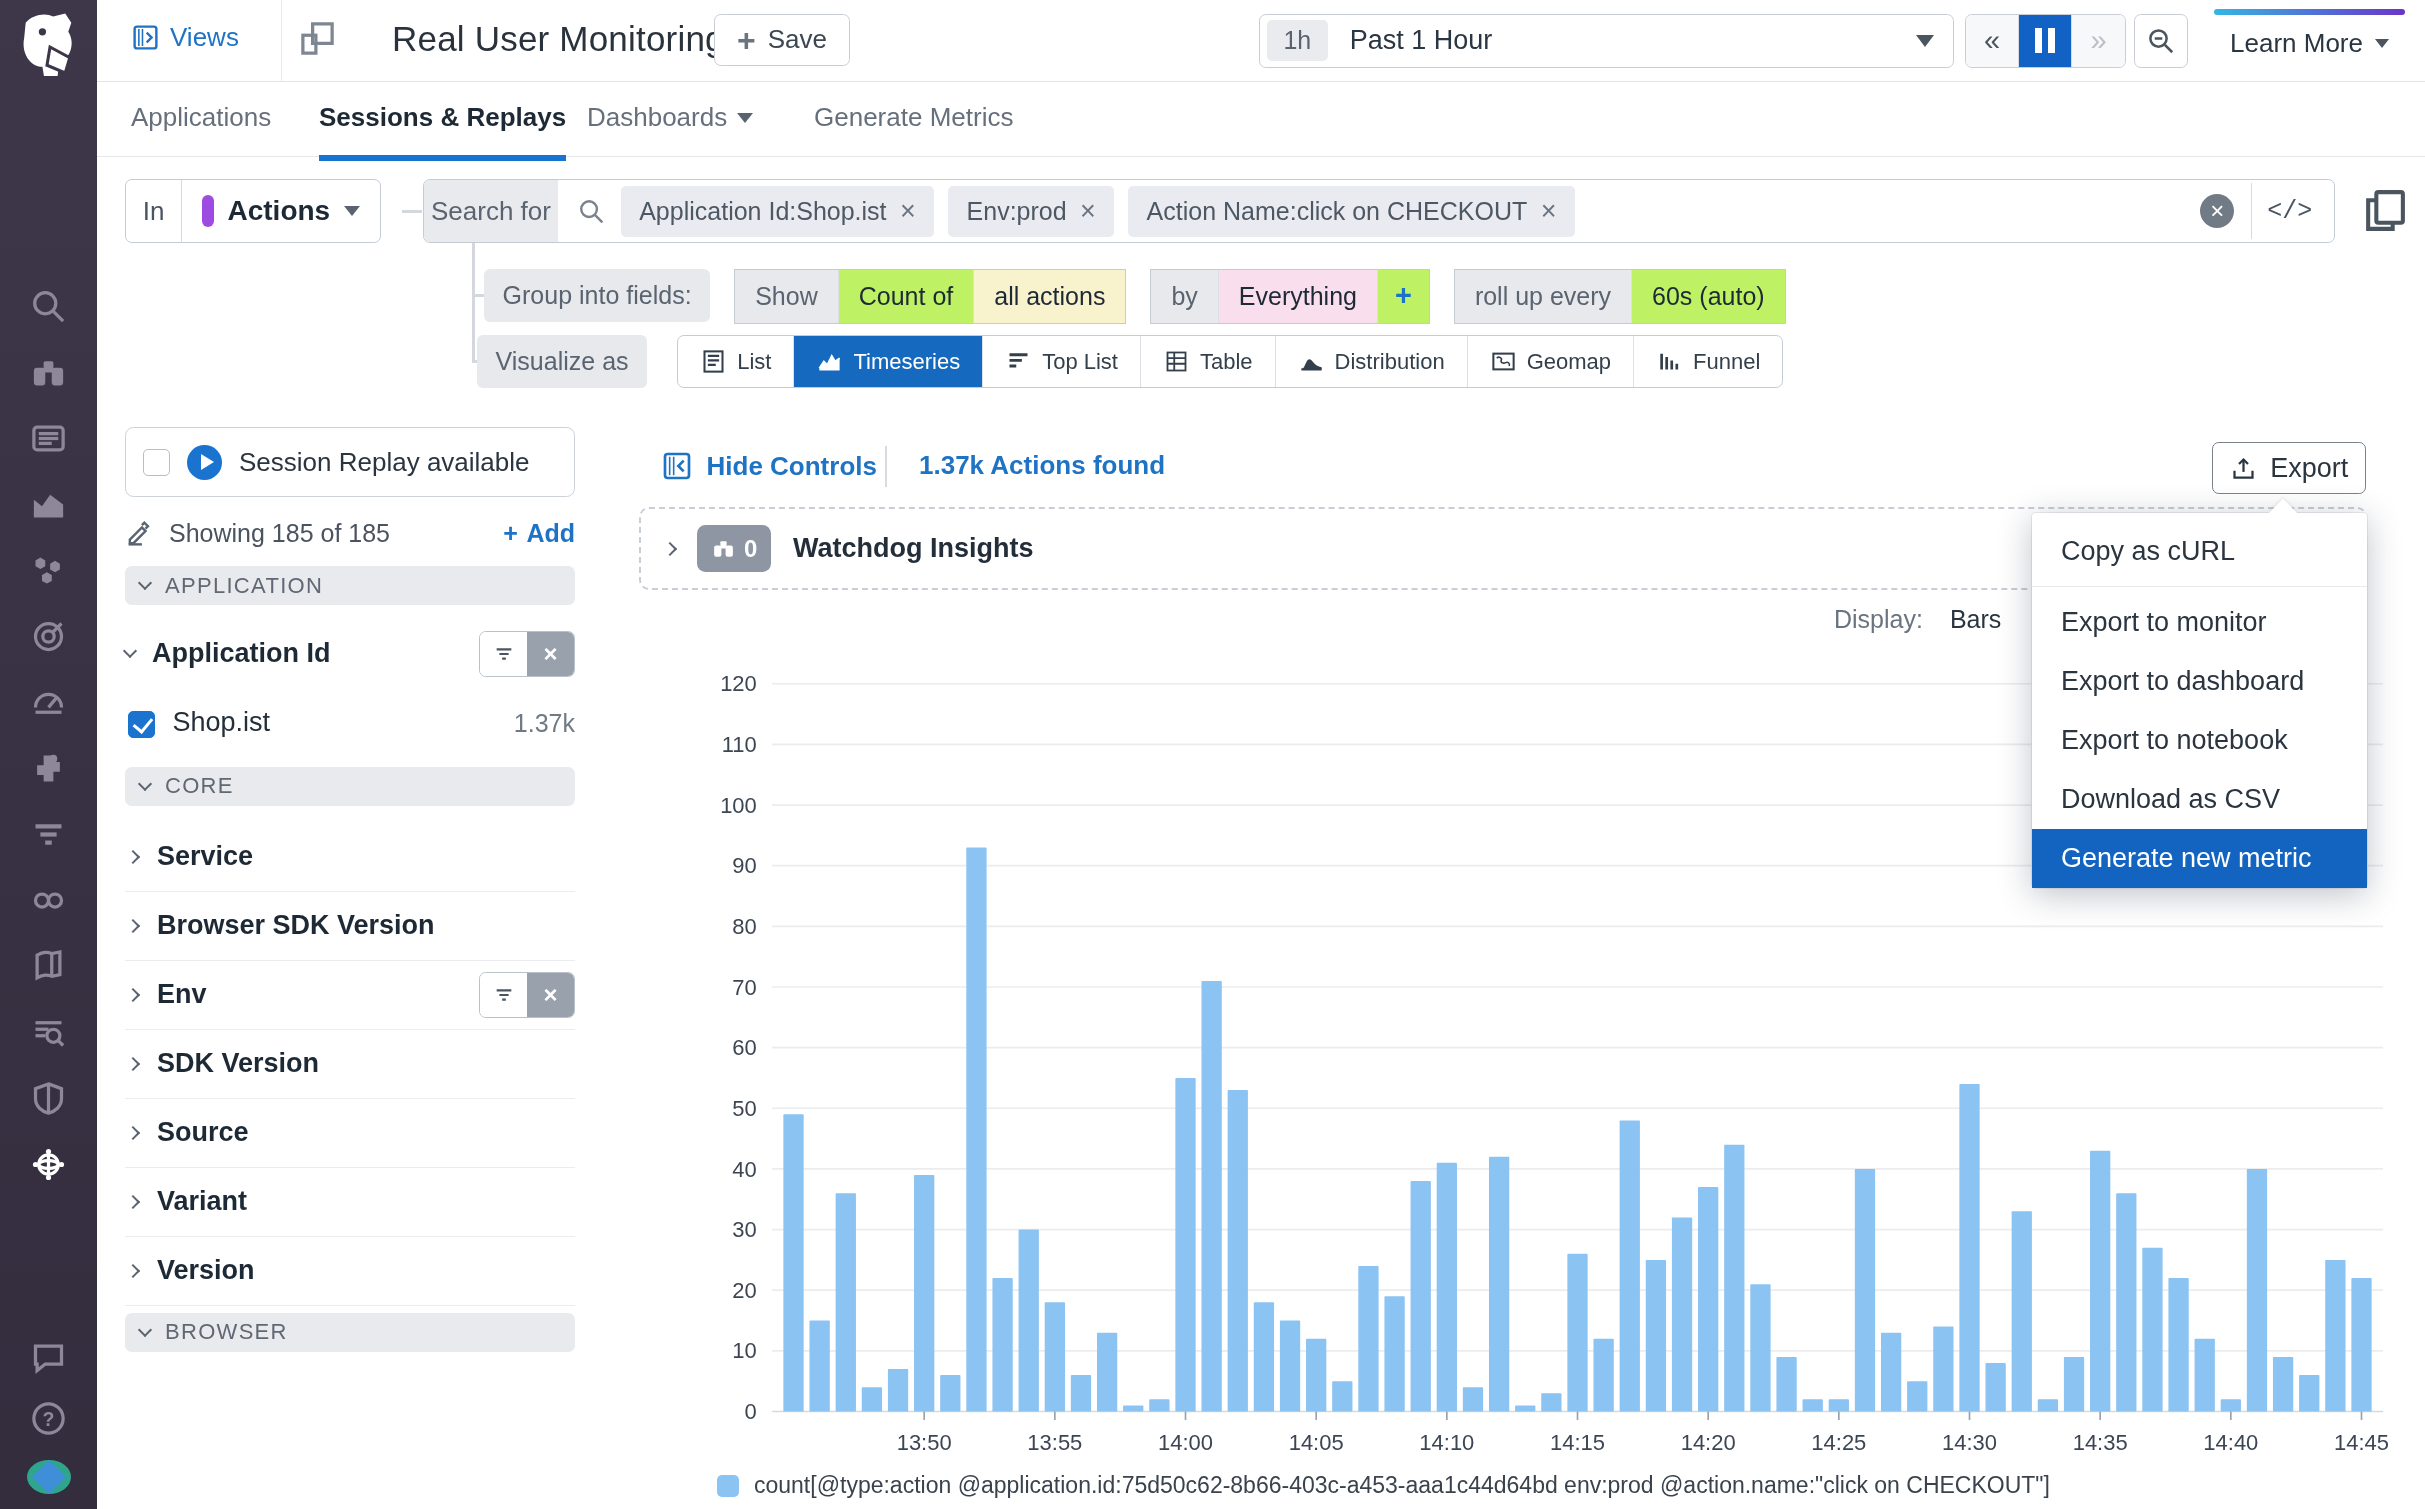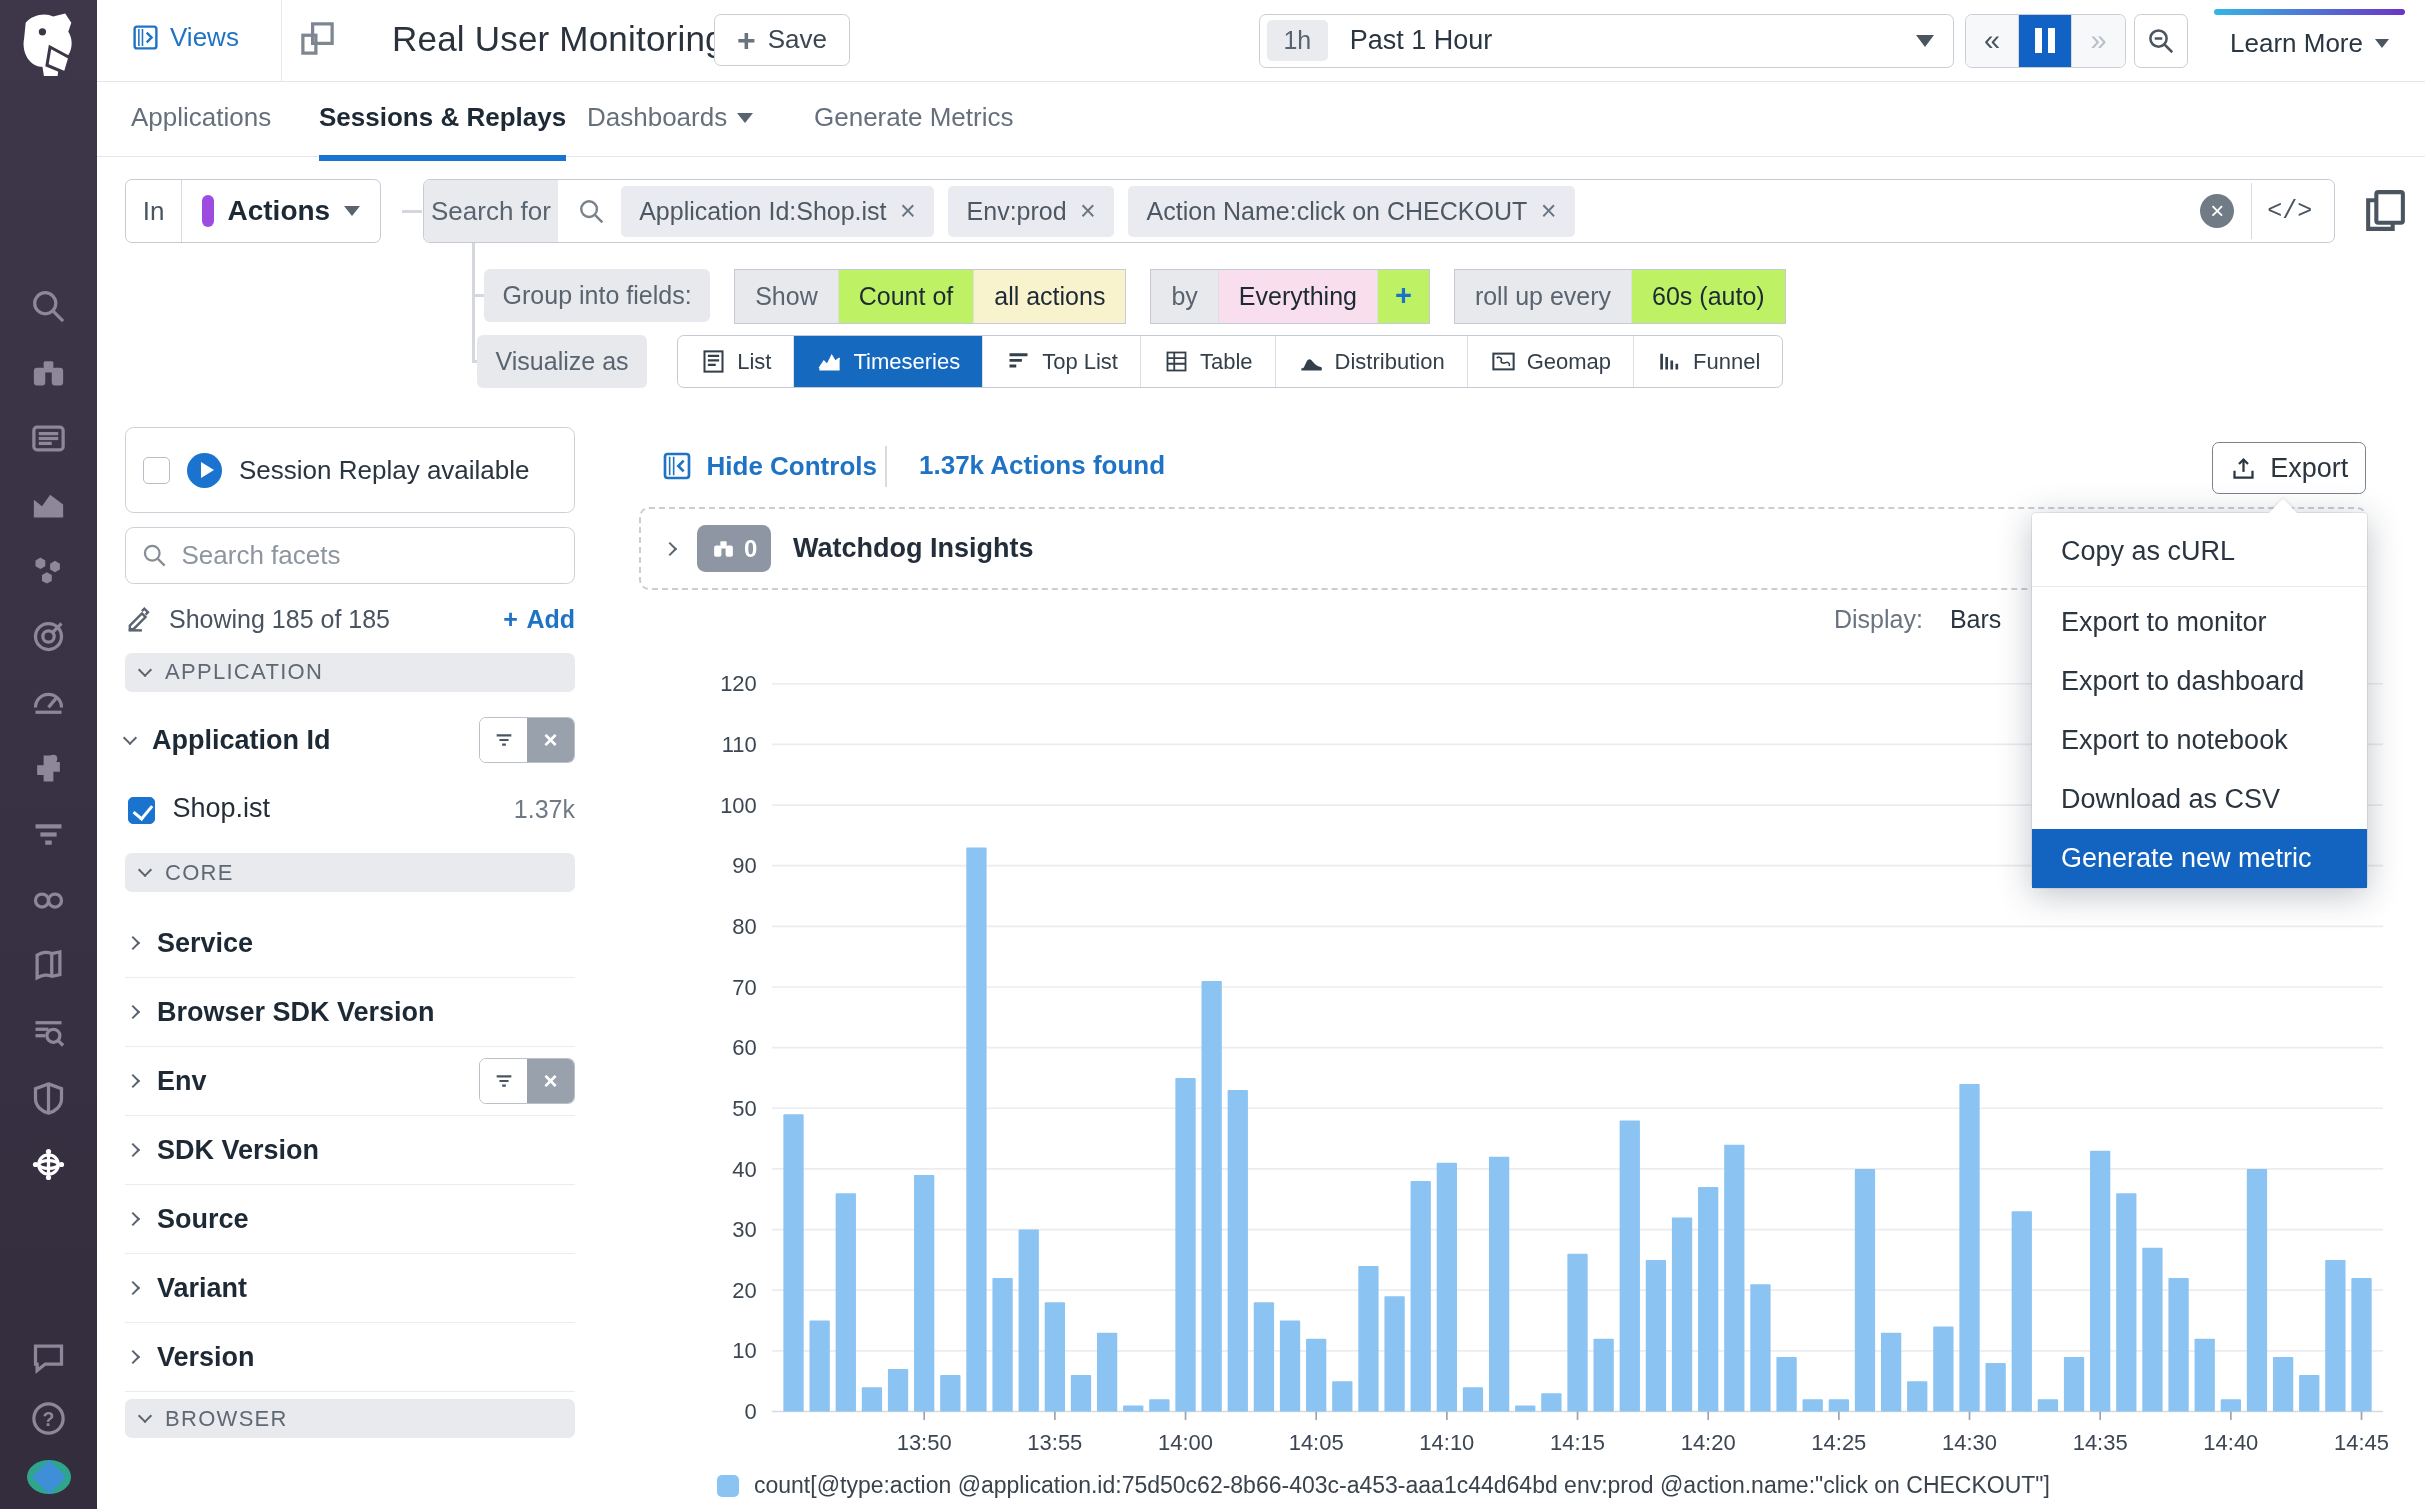--- a/index.html
+++ b/index.html
@@ -84,21 +84,21 @@
   .grouprow { position:absolute; left:484px; top:269px; display:flex; gap:24px; align-items:flex-start; }
   .vizrow { position:absolute; left:477px; top:335px; display:flex; gap:30px; align-items:flex-start; }
   .vizgroup { display:flex; border:1.7px solid #c5cbd4; border-radius:6.8px; overflow:hidden; background:#fff; }
   .viz-item { display:flex; align-items:center; gap:10px; padding:12px 22px; font-size:22px; color:#333f4a; border-right:1.7px solid #dcdfe4; cursor:pointer; }
   .viz-item:last-child { border-right:none; }
   .viz-item svg { width:27px; height:27px; }
   .viz-item.active { background:#1569bf; color:#fff; }
 
   
   .facets { position:absolute; left:125px; top:427px; width:450px; }
-  .replay-card { height:86px; border:1.7px solid #ccd1d8; border-radius:8.5px; display:flex; align-items:center; gap:17px; padding:0 17px; cursor:pointer; }
+  .replay-card { height:70px; border:1.7px solid #ccd1d8; border-radius:8.5px; display:flex; align-items:center; gap:17px; padding:0 17px; cursor:pointer; }
   .cb { width:27px; height:27px; border:1.7px solid #b7bec7; border-radius:5px; background:#fff; flex:0 0 auto; }
   .cb.checked { background:#1a73ce; border-color:#1a73ce; position:relative; }
   .cb.checked:after { content:""; position:absolute; left:7.6px; top:2.5px; width:8.5px; height:15px; border:solid #fff; border-width:0 3.4px 3.4px 0; transform:rotate(40deg); }
   .play-circ { width:35px; height:35px; border-radius:50%; background:#1a73ce; position:relative; flex:0 0 auto; }
   .play-circ:after { content:""; position:absolute; left:13.5px; top:9.3px; border-left:13.5px solid #fff; border-top:8.5px solid transparent; border-bottom:8.5px solid transparent; }
   .replay-card span { font-size:26px; color:#2a3540; }
   .facet-search { margin-top:13.5px; height:57px; border:1.7px solid #ccd1d8; border-radius:8.5px; display:flex; align-items:center; gap:13.5px; padding:0 15px; }
   .facet-search svg { width:27px; height:27px; color:#858d96; }
   .facet-search span { font-size:26px; color:#8d959e; }
   .showing-row { margin-top:15px; height:42px; display:flex; align-items:center; gap:15px; }
@@ -510,27 +510,20 @@
           <span>Funnel</span>
         </div>
       </div>
   </div>
 
   <div class="facets">
     <div class="replay-card">
       <span class="cb"></span>
       <span class="play-circ"></span>
       <span>Session Replay available</span>
-    </div>
-    <div class="facet-search">
-      <svg viewBox="0 0 24 24" fill="none" stroke="currentColor" stroke-width="2">
-          <circle cx="10" cy="10" r="6.5"></circle>
-          <line x1="15" y1="15" x2="21" y2="21"></line>
-        </svg>
-      <span>Search facets</span>
     </div>
     <div class="showing-row">
       <svg viewBox="0 0 24 24" fill="none" stroke="currentColor" stroke-width="2">
           <path d="M4 17l10-10 3 3-10 10H4z"></path>
           <path d="M14 5l2-2 3 3-2 2"></path>
           <path d="M3 21h11"></path>
         </svg>
       <span class="sh">Showing 185 of 185</span>
       <span class="add-link">
           <span>+</span>

